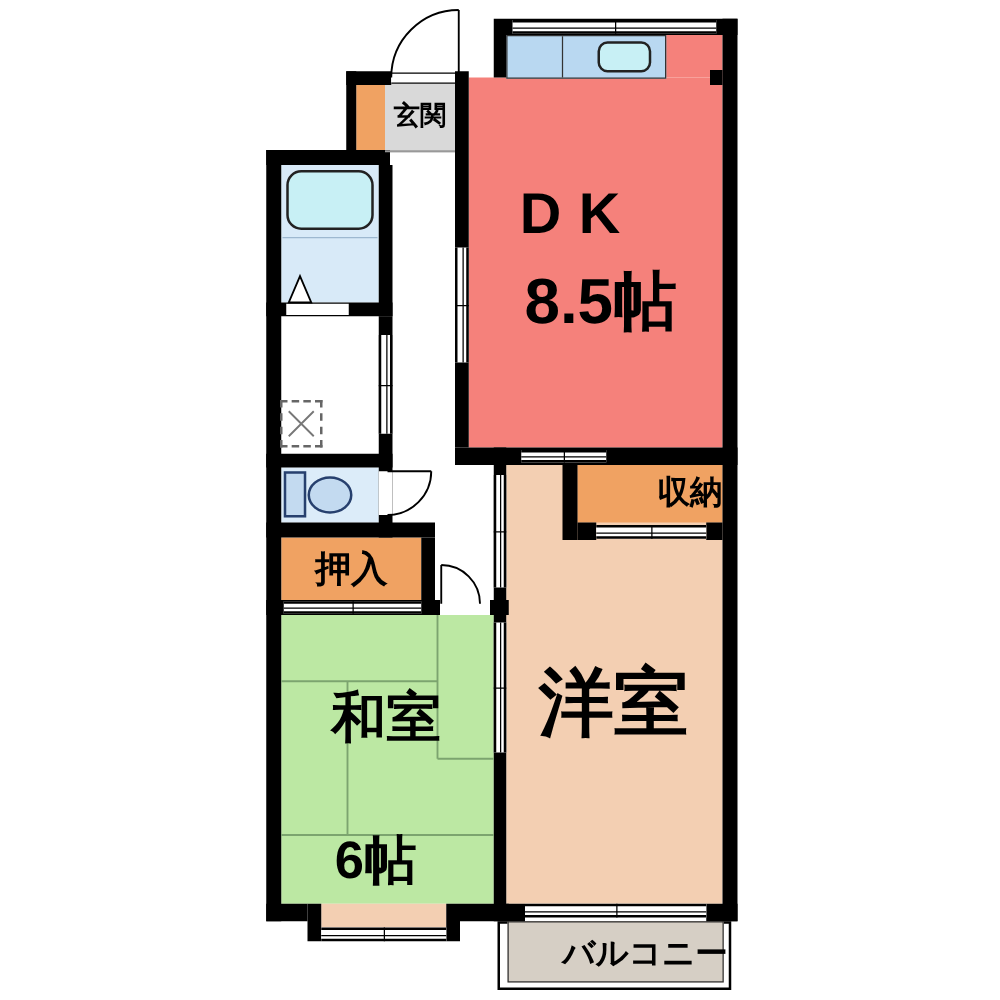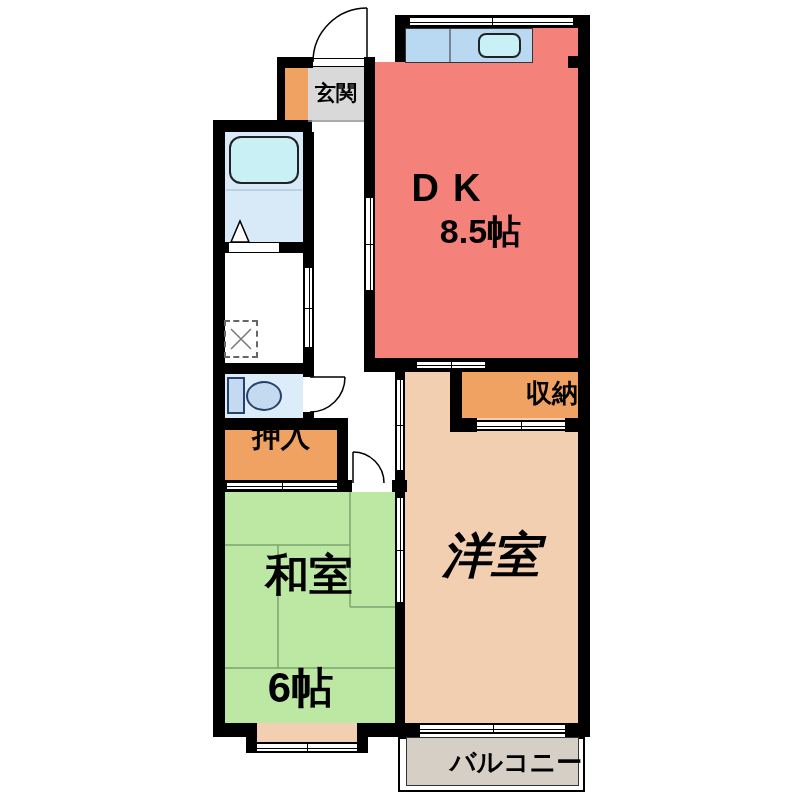--- a/index.html
+++ b/index.html
@@ -145,22 +145,22 @@
     <g stroke="#7ca46f" stroke-width="1.5">
       <line x1="225" y1="545" x2="350" y2="545"></line>
       <line x1="350" y1="492" x2="350" y2="607"></line>
       <line x1="350" y1="607" x2="395" y2="607"></line>
       <line x1="278" y1="545" x2="278" y2="668"></line>
       <line x1="225" y1="668" x2="395" y2="668"></line>
     </g>
   </svg>
 
   <div class="lbl" style="left:305px; top:82px; width:62px; font-size:21px;">玄関</div>
-  <div class="lbl" style="left:378px; top:146px; width:150px; font-size:38px; letter-spacing:14px;margin-top:23px;">DK</div>
-  <div class="lbl" style="left:398px; top:214px; width:165px; font-size:34px;">8.5帖</div>
+  <div class="lbl" style="left:388px; top:146px; width:150px; font-size:46px; letter-spacing:14px;">DK</div>
+  <div class="lbl" style="left:398px; top:214px; width:165px; font-size:51px;">8.5帖</div>
   <div class="lbl" style="left:462px; top:380px; width:116px; font-size:26px;text-align:right;">収納</div>
-  <div class="lbl" style="left:225px; top:421px; width:112px; font-size:29px;">押入</div>
+  <div class="lbl" style="left:225px; top:441px; width:112px; font-size:29px;">押入</div>
   <div class="lbl" style="left:230px; top:552px; width:158px; font-size:44px;">和室</div>
   <div class="lbl" style="left:228px; top:620px; width:145px; font-size:42px;margin-top:46px;">6帖</div>
-  <div class="lbl" style="left:412px; top:530px; width:158px; font-size:49px;font-style:italic;">洋室</div>
+  <div class="lbl" style="left:412px; top:530px; width:158px; font-size:60px;">洋室</div>
   <div class="lbl" style="left:400px; top:749px; width:178px; font-size:26px;margin-left:27px;">バルコニー</div>
 
 </div>
 
 </body></html>

